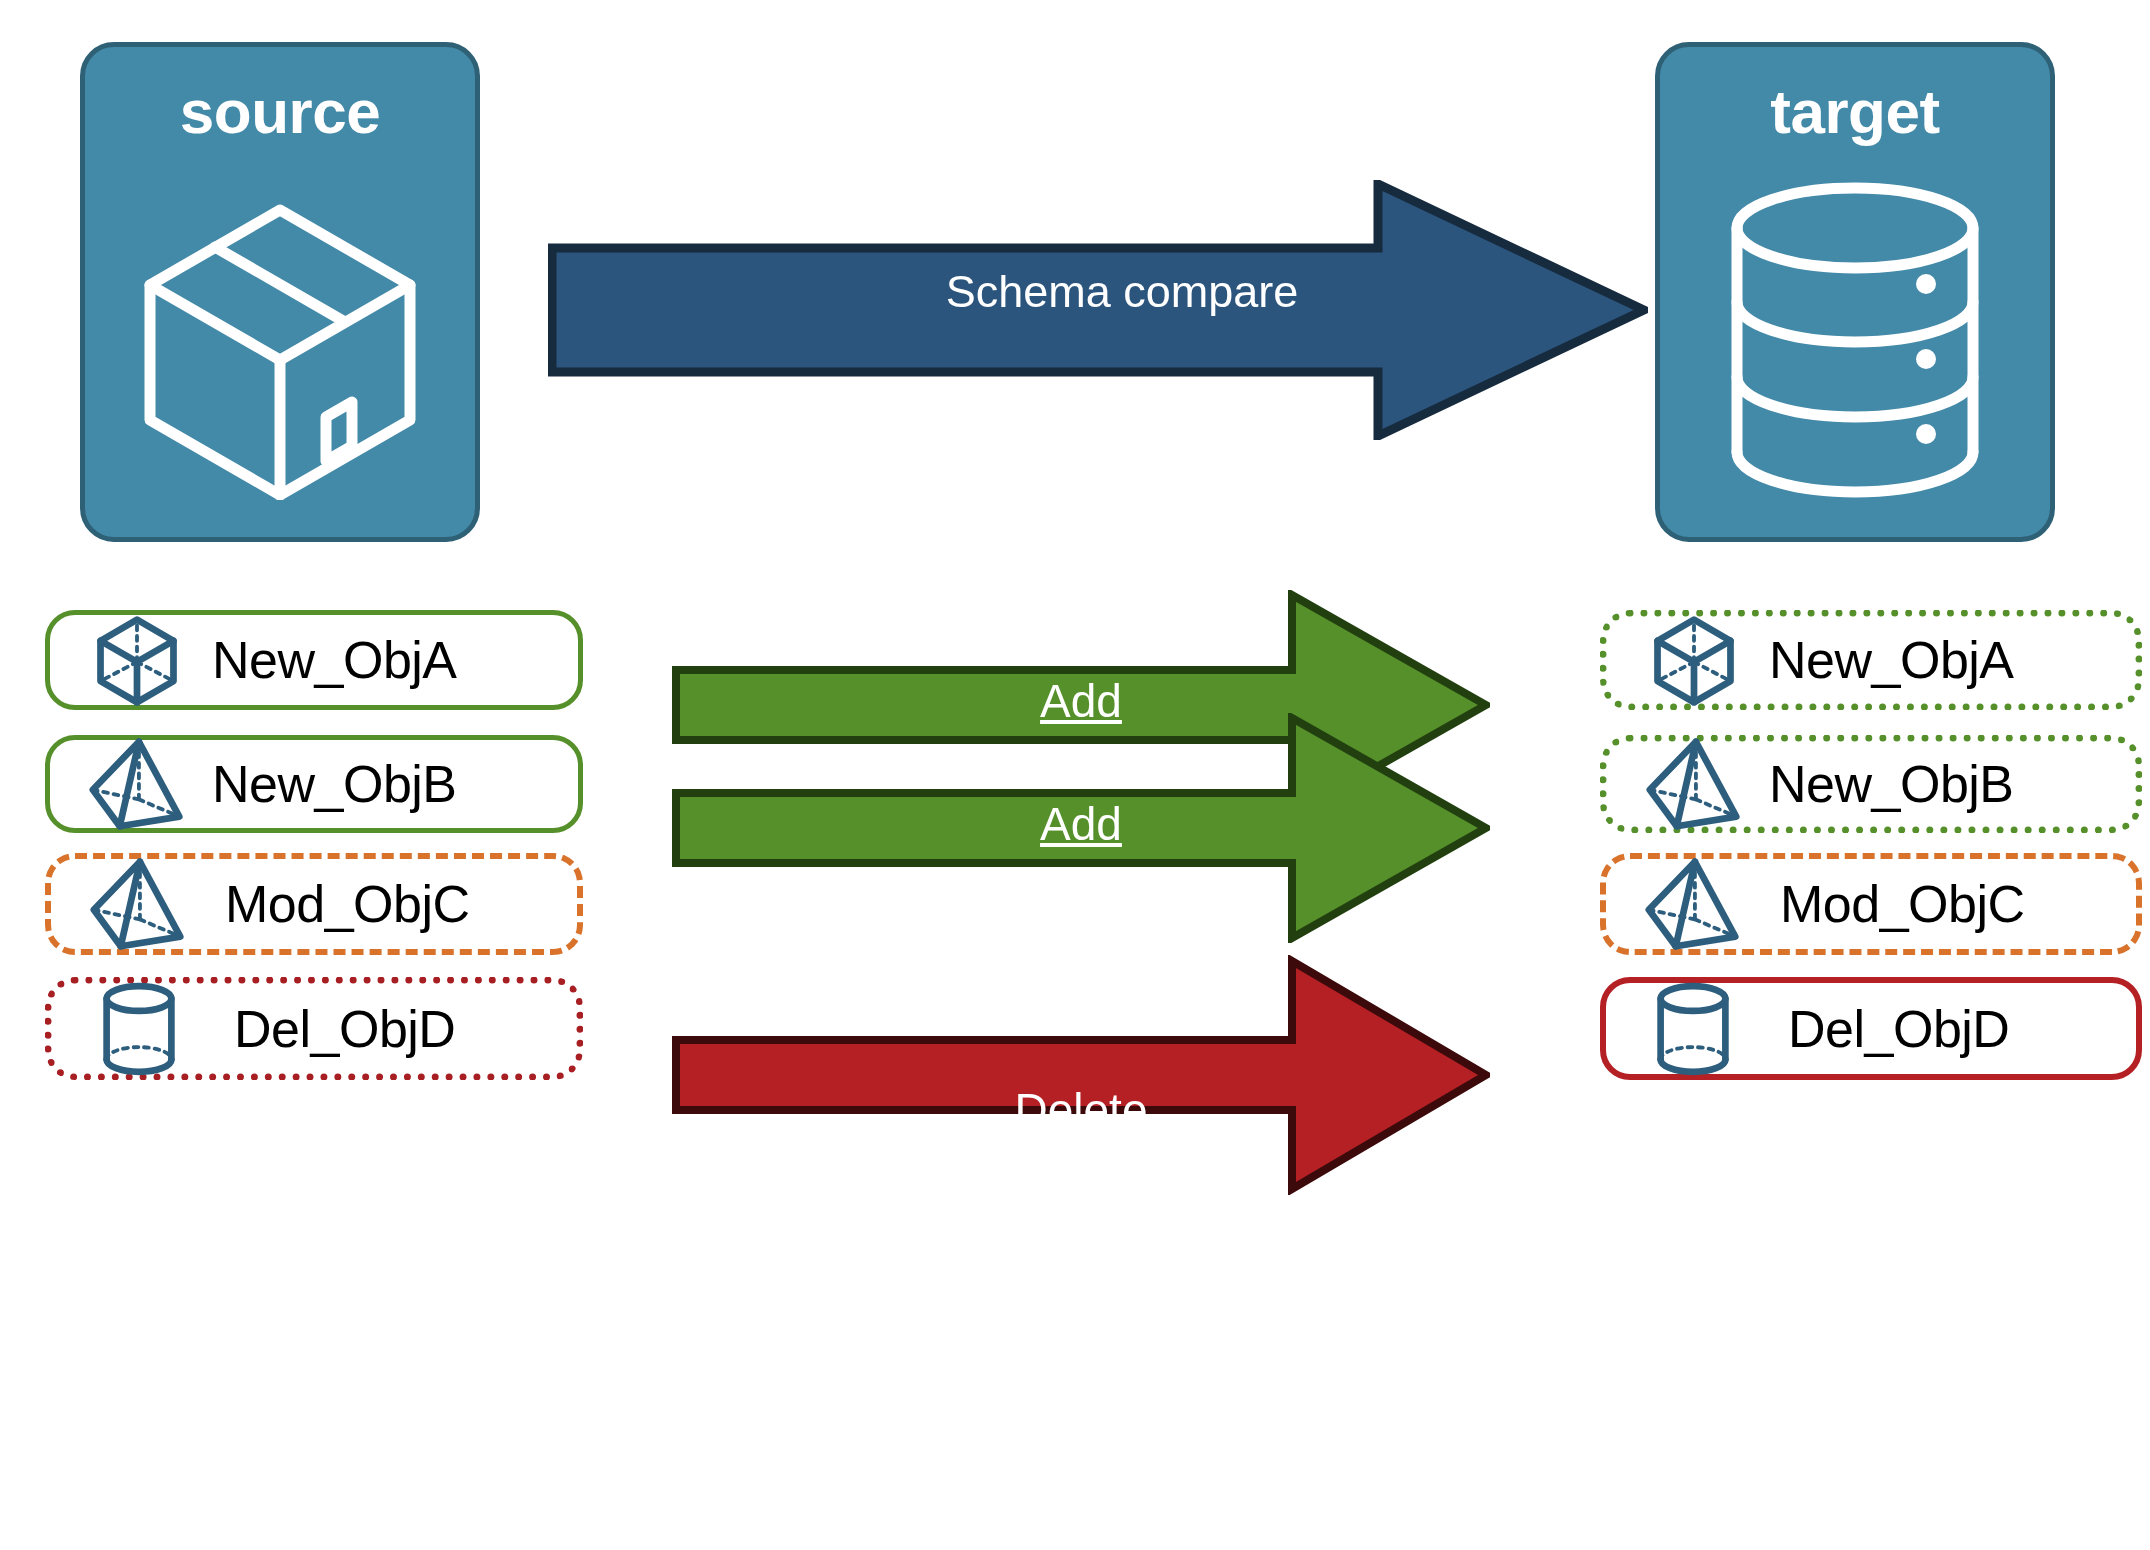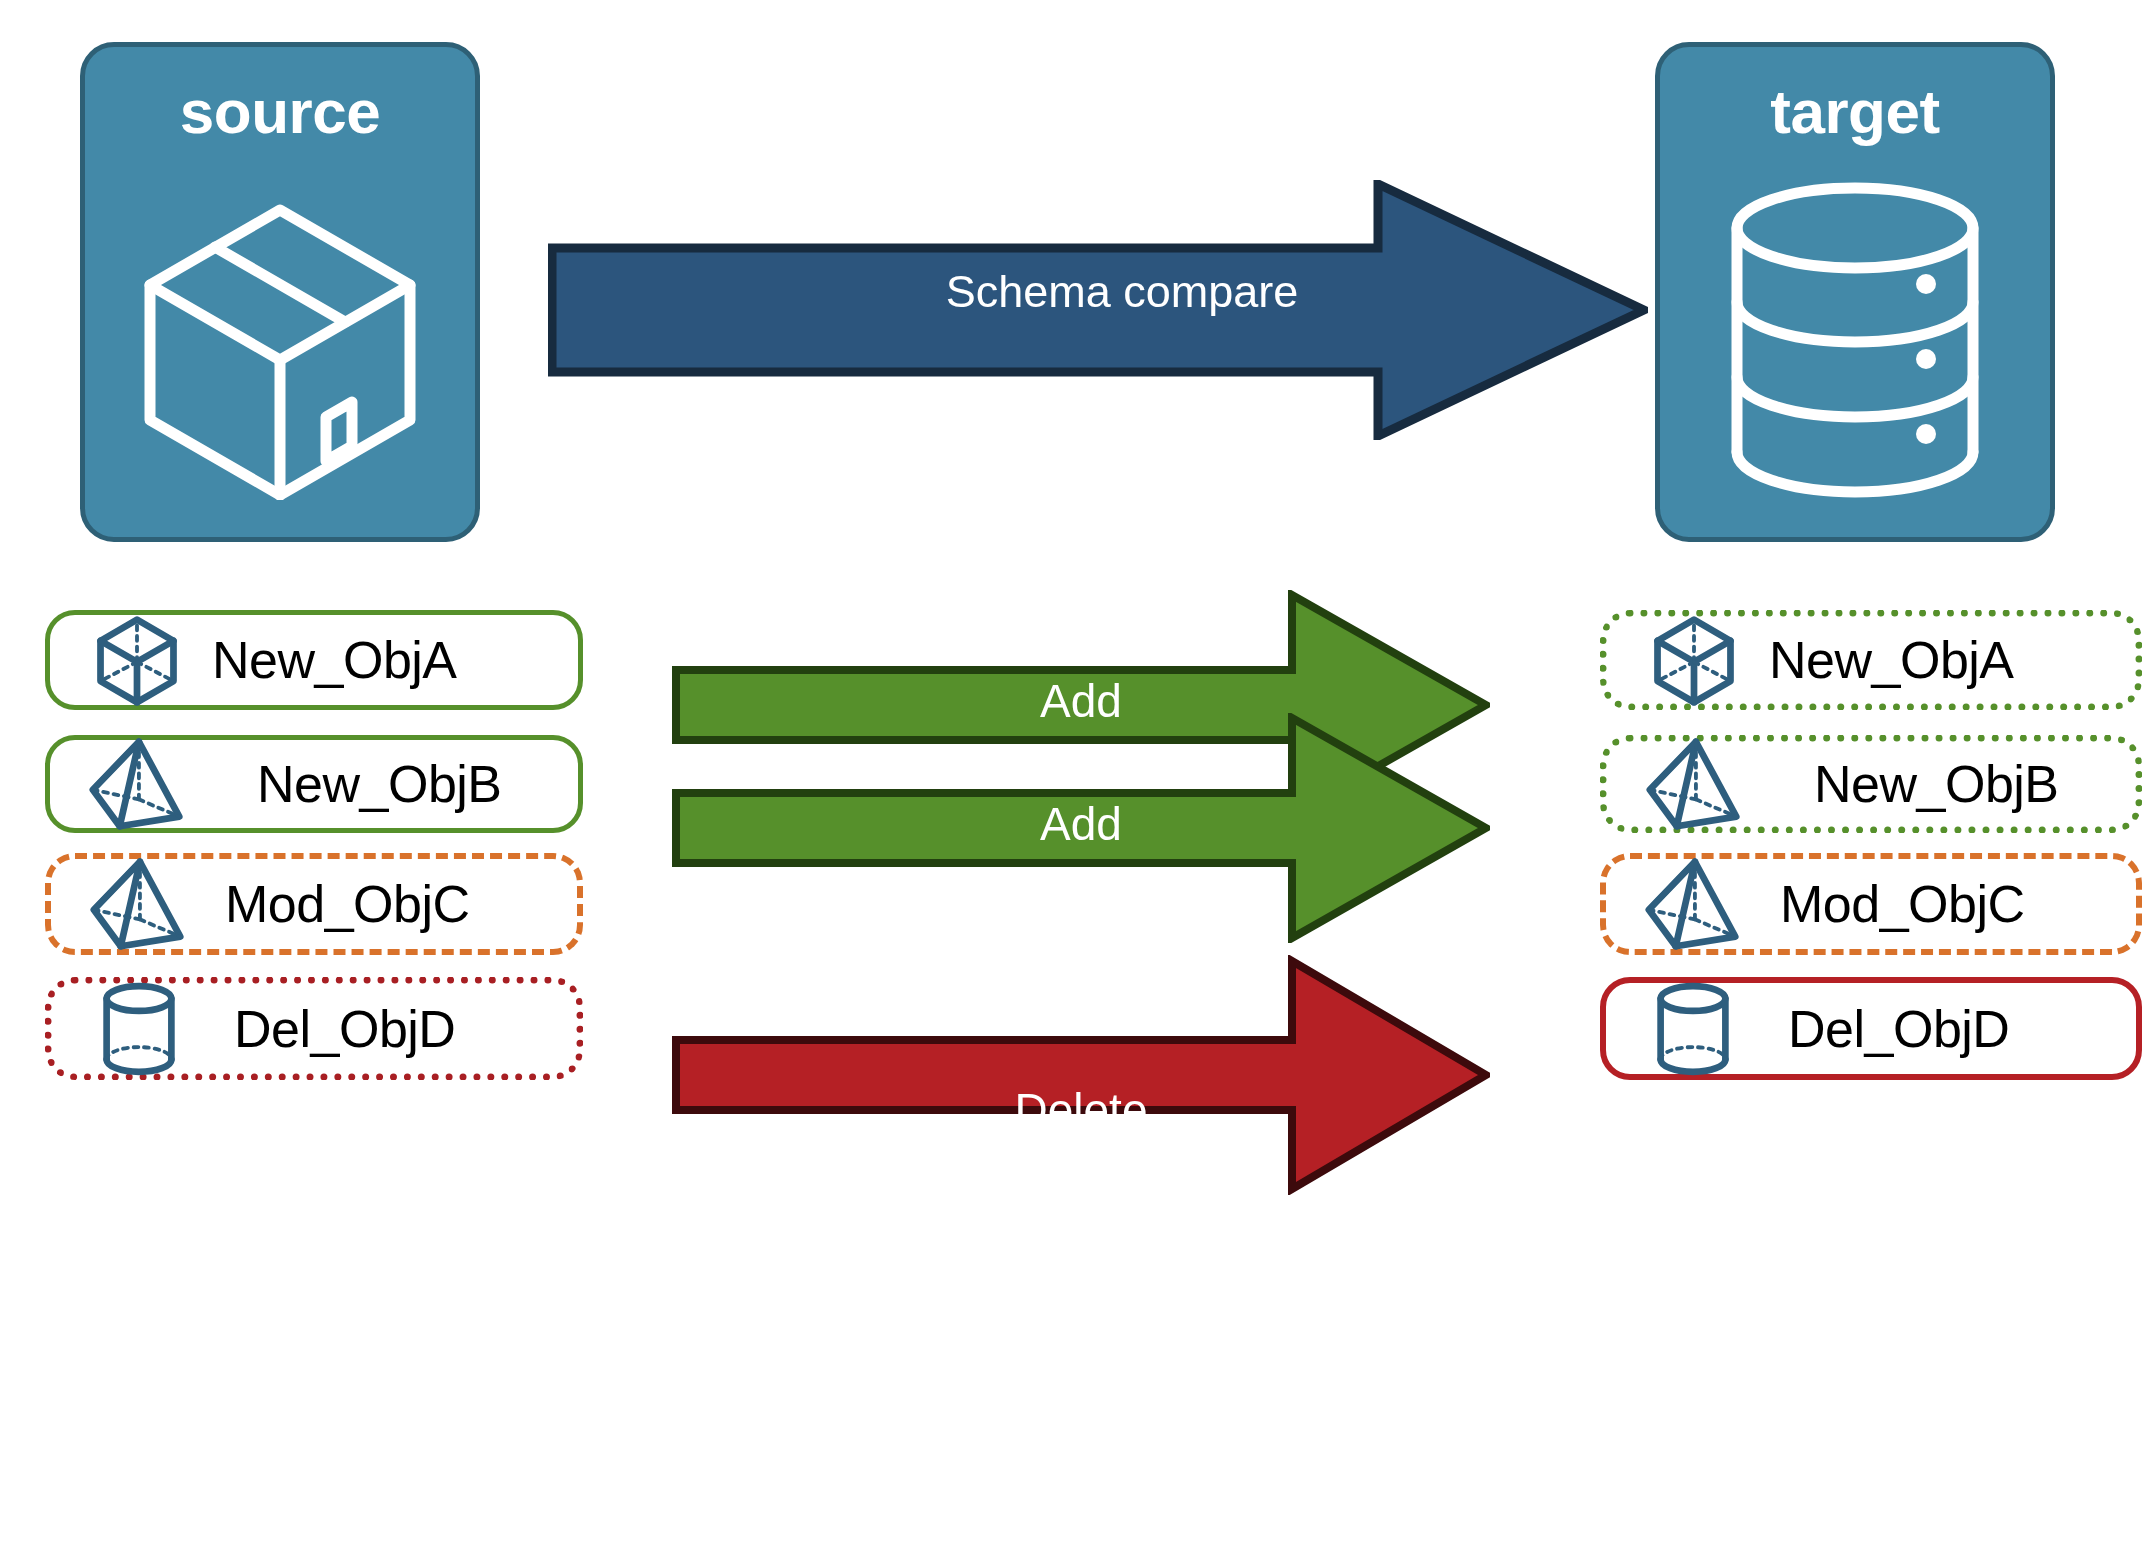--- a/index.html
+++ b/index.html
@@ -41,28 +41,28 @@
   .obj-card .obj-icon{width:150px;display:flex;align-items:center;justify-content:center;flex:none;}
   .obj-card .obj-label{font-size:52px;color:#000000;letter-spacing:-0.5px;white-space:nowrap;}
 
   .b-solid-green {border:5px solid #56902B;}
   .b-dot-green   {border:7px dotted #56902B;}
   .b-dash-orange {border:6px dashed #D9722B;}
   .b-dot-red     {border:7px dotted #A81F23;}
   .b-solid-red   {border:6px solid #B52025;}
 
   .row-arrow{position:absolute;}
-  .row-arrow .arrow-label{font-size:46px;}
+  .row-arrow .arrow-label{font-size:46px;text-decoration:underline;}
 
   
   .left-col  {left:45px;  width:538px;}
   .right-col {left:1600px;width:542px;}
 
   .r1{top:610px;height:100px;}
-  .r2{top:735px;height:98px;gap:45px;}
+  .r2{top:735px;height:98px;}
   .r3{top:853px;height:102px;gap:12px;}
   .r4{top:977px;height:103px;gap:20px;}
 </style>
 </head>
 <body>
 
 <div class="stage">
 
   <div class="endpoint" id="source-card">
     <div class="ep-title">source</div>

